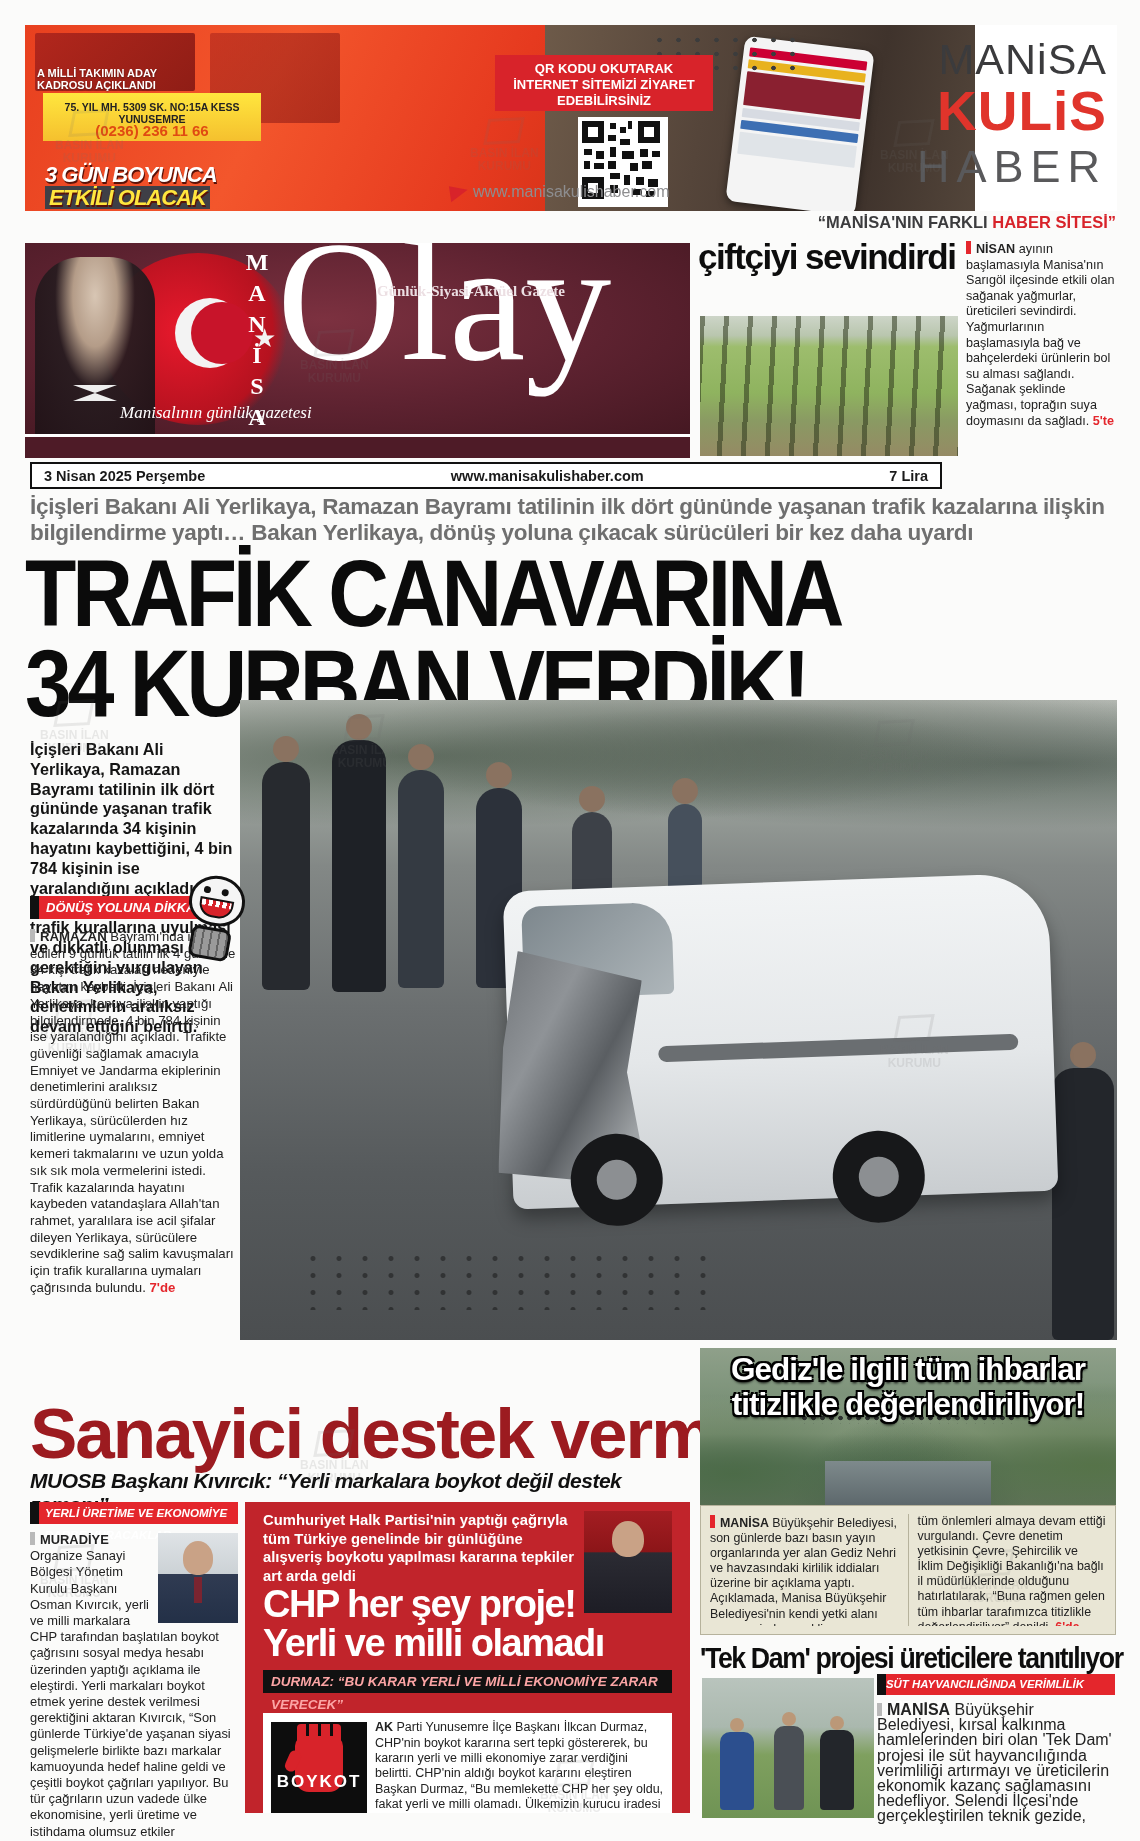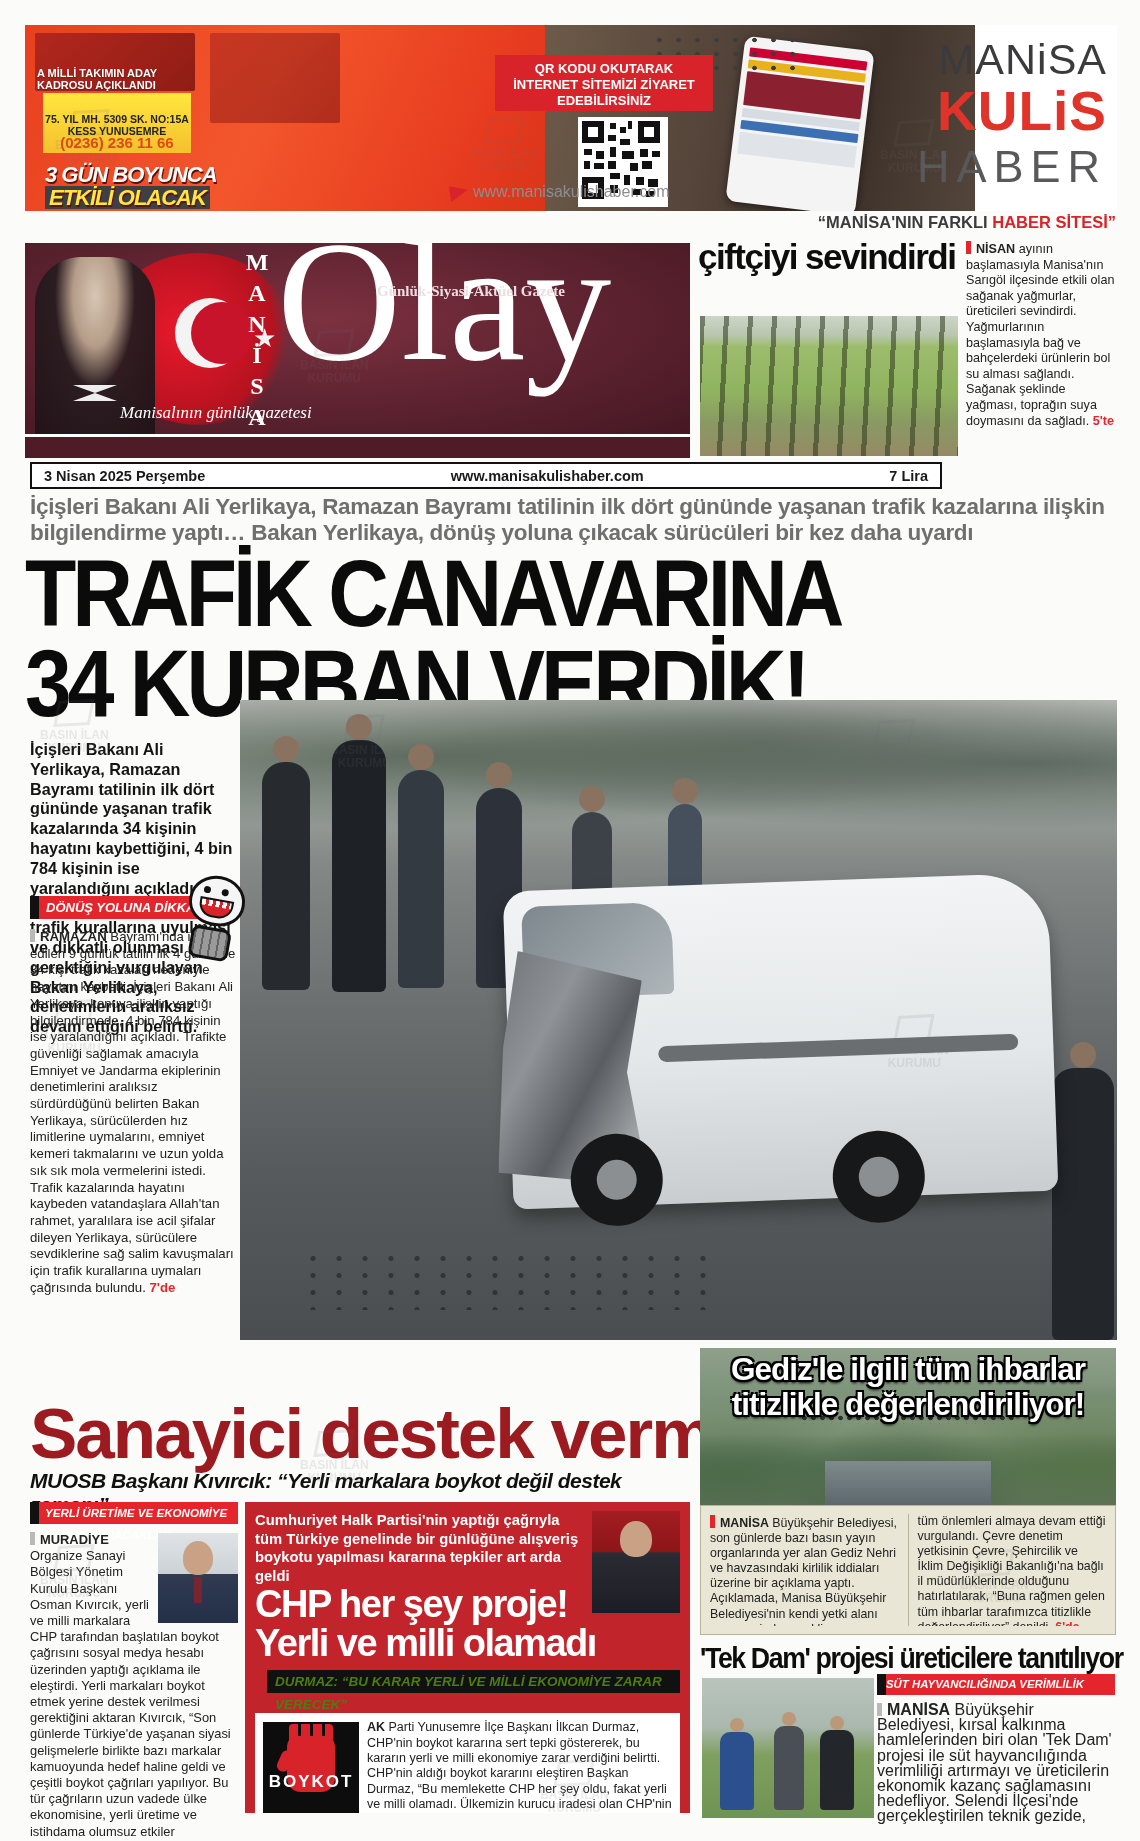--- a/index.html
+++ b/index.html
@@ -12,23 +12,23 @@
   .wm-box{width:30px;height:20px;border:3px solid rgba(110,110,110,.13);margin:0 auto 3px;
       transform:skewX(-14deg) rotate(-3deg);}
   
   .ad{left:25px;top:25px;width:1092px;height:186px;background:#fff;overflow:hidden;}
   .ad-collage{position:absolute;left:0;top:0;width:600px;height:100%;
       background:linear-gradient(115deg,#e8401f 0%,#f3562c 40%,#e63a1f 75%,#cf3016 100%);
       clip-path:polygon(0 0,92% 0,100% 100%,0 100%);}
   .mini-shot{position:absolute;background:linear-gradient(135deg,#a8221c,#7e1412);opacity:.85;border-radius:2px;}
   .ad-headline{position:absolute;left:12px;top:42px;width:150px;color:#fff;font-weight:bold;
       font-size:11px;line-height:12px;text-shadow:0 1px 2px rgba(0,0,0,.4);}
-  .ad-yellow{position:absolute;left:18px;top:68px;width:148px;height:40px;
+  .ad-yellow{position:absolute;left:18px;top:68px;width:218px;height:40px;
       background:linear-gradient(180deg,#ffe63e,#f5c02e);color:#222;font-weight:bold;
-      font-size:10.5px;line-height:12px;text-align:center;padding-top:20px;}
+      font-size:10.5px;line-height:12px;text-align:center;padding-top:8px;}
   .ad-phone{color:#e04a12;font-size:15px;font-weight:bold;}
   .ad-slogan{position:absolute;left:20px;top:138px;font-style:italic;font-weight:bold;
       font-size:22px;line-height:23px;color:#fff;text-shadow:1px 2px 0 #5a1208;letter-spacing:-1px;}
   .ad-slogan .l2{color:#ffe63e;background:#3f3f46;padding:0 4px;display:inline-block;}
   .ad-photo{position:absolute;left:520px;top:0;width:460px;height:100%;
       background:linear-gradient(100deg,#6d5a49 0%,#55453a 35%,#3f332c 70%,#584a3e 100%);}
   .tablet{position:absolute;left:190px;top:18px;width:118px;height:150px;background:#f4f4f4;
       border-radius:10px;transform:rotate(7deg);box-shadow:0 3px 8px rgba(0,0,0,.5);padding:8px 6px;}
   .trow{height:9px;margin:3px 0;border-radius:1px;}
   .ad-white{position:absolute;left:950px;top:0;width:142px;height:100%;background:#fff;}
@@ -140,29 +140,29 @@
   .badge2{left:30px;top:1502px;width:208px;height:22px;font-size:11.6px;line-height:22px;padding-left:6px;}
   .lbody2{left:30px;top:1531px;width:208px;height:307px;font-size:12.9px;line-height:16.2px;color:#222;overflow:hidden;}
   .portrait{float:right;width:80px;height:90px;margin:2px 0 4px 6px;
       background:linear-gradient(180deg,#dfe3e6 0%,#ccd2d6 45%,#303b52 46%,#233047 100%);position:relative;}
   .portrait::before{content:"";position:absolute;left:50%;top:8px;transform:translateX(-50%);
       width:30px;height:34px;border-radius:50% 50% 44% 44%;background:#c9a286;}
   .portrait::after{content:"";position:absolute;left:50%;top:44px;transform:translateX(-50%);
       width:8px;height:26px;background:#7a2430;}
   
   .redbox{left:245px;top:1502px;width:445px;height:311px;background:#c1242b;box-sizing:border-box;
-      padding:9px 10px;overflow:hidden;z-index:2;}
+      padding:9px 18px;overflow:hidden;z-index:2;}
   .durmaz{float:right;width:88px;height:102px;margin:0 0 6px 8px;
       background:linear-gradient(180deg,#a31d22 0%,#8c1518 40%,#2b2b33 41%,#1d1d25 100%);position:relative;}
   .durmaz::before{content:"";position:absolute;left:50%;top:10px;transform:translateX(-50%);
       width:32px;height:36px;border-radius:50% 50% 44% 44%;background:#c9a286;}
   .box-lead{color:#fff;font-weight:bold;font-size:14.8px;line-height:18.6px;}
   .box-h{color:#fff;font-weight:bold;font-size:38px;line-height:39px;letter-spacing:-1.5px;}
-  .box-badge{background:#111;color:#4d7c0f;font-style:italic;font-weight:bold;font-size:13.5px;
-      height:23px;line-height:23px;padding:0 8px;margin:7px 0 7px 12px;display:inline-block;clear:both;}
+  .box-badge{background:#111;color:#fca5a5;font-style:italic;font-weight:bold;font-size:13.5px;
+      height:23px;line-height:23px;padding:0 8px;margin:7px 0 7px 0;display:inline-block;clear:both;}
   .box-body{background:#fff;padding:7px 8px;font-size:12.5px;line-height:15.3px;color:#222;overflow:hidden;}
   .boykot{float:left;width:96px;height:118px;background:#0d0d0d;margin:2px 8px 2px 0;position:relative;text-align:center;}
   .hand{position:absolute;left:24px;top:14px;width:48px;height:56px;background:#d8232a;
       border-radius:10px 10px 14px 14px;}
   .hand::before{content:"";position:absolute;left:2px;top:-12px;width:44px;height:20px;
       background:repeating-linear-gradient(90deg,#d8232a 0 9px,transparent 9px 12px);border-radius:4px 4px 0 0;}
   .hand::after{content:"";position:absolute;left:-8px;top:14px;width:12px;height:22px;background:#d8232a;border-radius:6px;transform:rotate(24deg);}
   .boykot-label{position:absolute;left:0;top:52px;width:100%;color:#fff;font-weight:bold;
       font-size:17px;letter-spacing:2px;}
   

